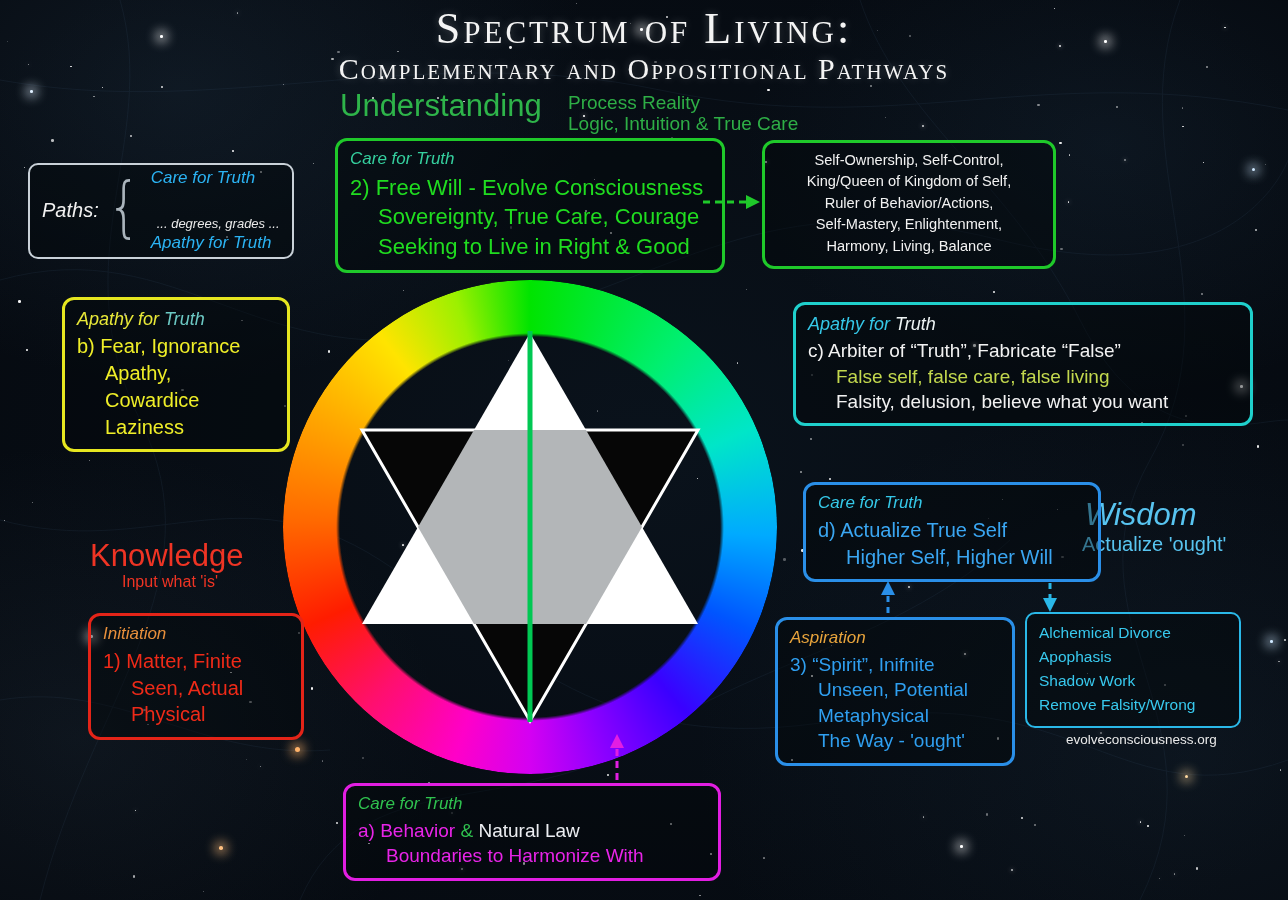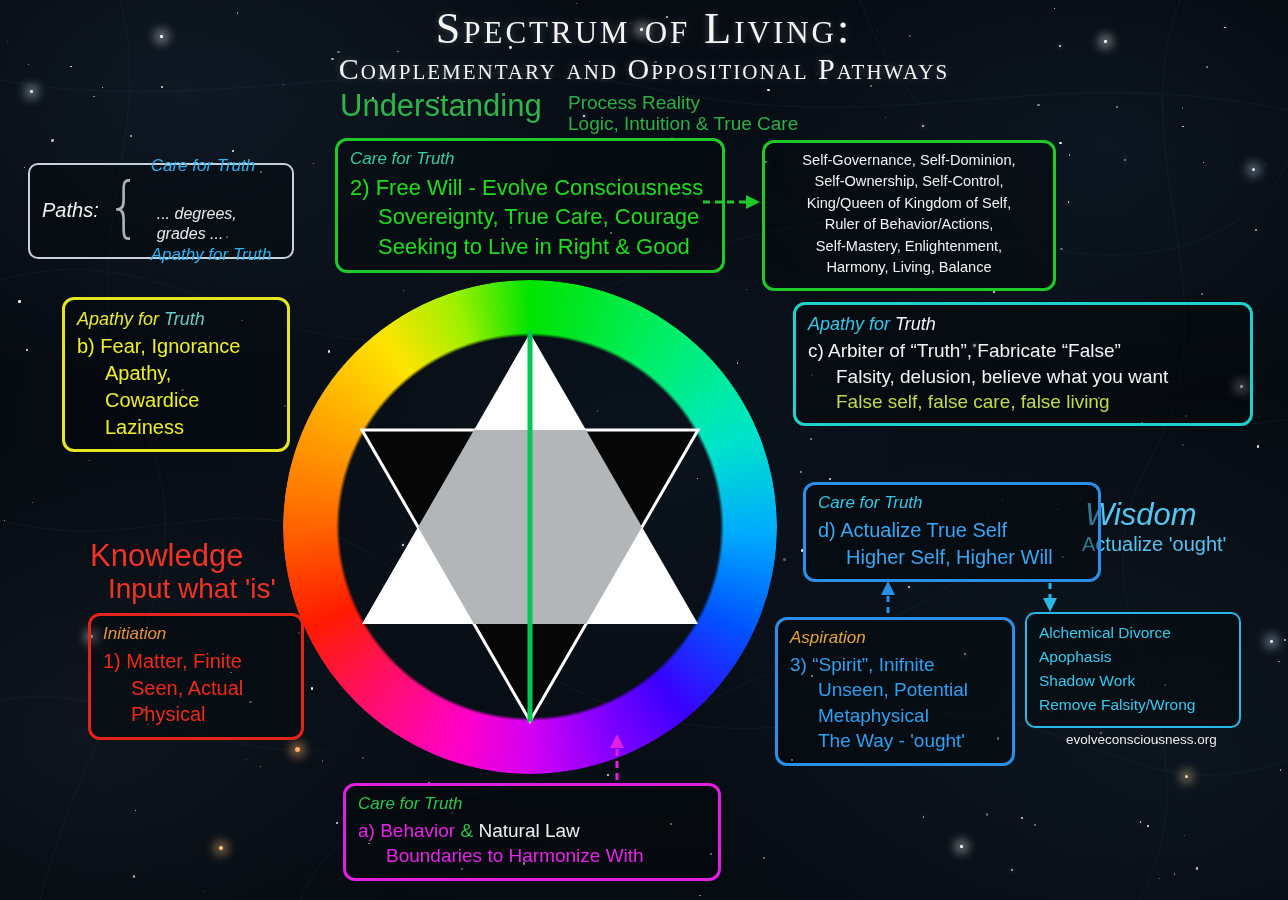--- a/index.html
+++ b/index.html
@@ -36,39 +36,39 @@
   
   .title{position:absolute;left:0;top:6px;width:100%;text-align:center;z-index:2;
     font-family:"Liberation Serif",serif;color:#f4f4f4;font-variant:small-caps;
     text-shadow:0 0 8px rgba(255,255,255,0.25);}
   .title .l1{font-size:44px;letter-spacing:3px;line-height:1.05;}
   .title .l2{font-size:30px;letter-spacing:2px;line-height:1.15;}
 
   .h-green{position:absolute;left:340px;top:88px;font-size:31px;color:#2eb44a;z-index:2;}
   .h-green-sub{position:absolute;left:568px;z-index:2;font-size:19px;color:#2eae46;}
   .h-red{position:absolute;left:90px;top:538px;font-size:31px;color:#ef3424;z-index:2;}
-  .h-red-sub{position:absolute;left:108px;top:573px;font-size:28px;color:#ef3424;z-index:2;}
+  .h-red-sub{position:absolute;left:122px;top:573px;font-size:16px;color:#ef3424;z-index:2;}
   .h-blue{position:absolute;left:1085px;top:497px;font-size:31px;color:#58c4f0;z-index:2;font-style:italic;}
   .h-blue-sub{position:absolute;left:1082px;top:533px;font-size:20px;color:#58c4f0;z-index:2;}
 
   
   .box{position:absolute;z-index:2;border-radius:12px;background:rgba(2,8,10,0.42);
     padding:7px 12px 9px 12px;line-height:1.34;}
   .lbl{font-style:italic;font-size:17px;margin-bottom:2px;}
   .ln{white-space:nowrap;}
   .ind{padding-left:28px;}
 
   .paths-box{left:28px;top:163px;width:238px;height:76px;border:2px solid #c9d1d8;border-radius:10px;
     display:flex;align-items:center;}
   .paths-label{font-style:italic;font-size:20px;color:#f0f0f0;margin-right:2px;}
   .paths-brace{font-family:"DejaVu Sans",sans-serif;font-size:66px;font-weight:200;color:#aab4bc;
     line-height:0.9;margin:0 6px 6px 2px;transform:scaleX(0.8);}
   .paths-col{display:flex;flex-direction:column;line-height:1.25;}
   .paths-care,.paths-apathy{font-style:italic;font-size:17px;color:#2bb3f3;}
-  .paths-degrees{font-style:italic;font-size:16px;color:#e9e9e9;padding-left:6px;margin-top:28px;}
+  .paths-degrees{font-style:italic;font-size:13px;color:#e9e9e9;padding-left:6px;margin-top:28px;}
 
   .freewill-box{left:335px;top:138px;width:360px;border:3px solid #1fc92a;}
   .freewill-box .lbl{color:#35cf9e;}
   .freewill-box .ln{color:#20dc20;font-size:22px;}
 
   .selfgov-box{left:762px;top:140px;width:264px;border:3px solid #1fc92a;text-align:center;}
   .selfgov-box .ln{color:#f2f2f2;font-size:14.6px;line-height:1.47;white-space:nowrap;}
 
   .yellow-box{left:62px;top:297px;width:198px;border:3px solid #e6e620;}
   .yellow-box .lbl{font-size:18px;}
@@ -362,21 +362,20 @@
   </div>
 
   <div class="box freewill-box">
     <div class="lbl">Care for Truth</div>
     <div class="ln">2)  Free Will - Evolve Consciousness</div>
     <div class="ln ind">Sovereignty, True Care, Courage</div>
     <div class="ln ind">Seeking to Live in Right &amp; Good</div>
   </div>
 
   <div class="box selfgov-box">
-    <div class="ln">Self-Governance, Self-Dominion,</div>
     <div class="ln">Self-Ownership, Self-Control,</div>
     <div class="ln">King/Queen of Kingdom of Self,</div>
     <div class="ln">Ruler of Behavior/Actions,</div>
     <div class="ln">Self-Mastery, Enlightenment,</div>
     <div class="ln">Harmony, Living, Balance</div>
   </div>
 
   <div class="box yellow-box">
     <div class="lbl">
       <span class="lblp">Apathy for </span><span class="lblw">Truth</span>
@@ -392,22 +391,22 @@
     <div class="ln">1)  Matter, Finite</div>
     <div class="ln ind">Seen, Actual</div>
     <div class="ln ind">Physical</div>
   </div>
 
   <div class="box cyanc-box">
     <div class="lbl">
       <span class="lblp">Apathy for </span><span class="lblw">Truth</span>
     </div>
     <div class="ln">c)  Arbiter of “Truth”, Fabricate “False”</div>
+    <div class="ln ind ln3">False self, false care, false living</div>
     <div class="ln ind">Falsity, delusion, believe what you want</div>
-    <div class="ln ind ln3">False self, false care, false living</div>
   </div>
 
   <div class="box dbox">
     <div class="lbl">Care for Truth</div>
     <div class="ln">d)  Actualize True Self</div>
     <div class="ln ind">Higher Self, Higher Will</div>
   </div>
 
   <div class="box aspiration-box">
     <div class="lbl">Aspiration</div>

